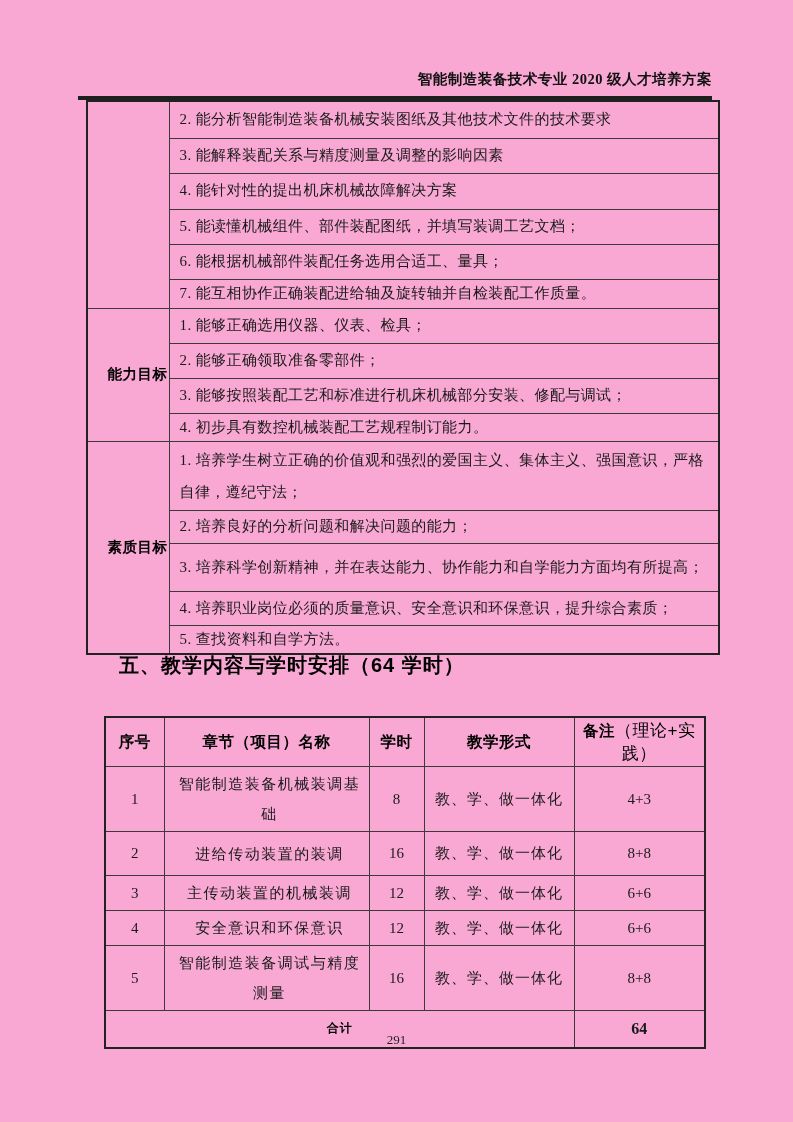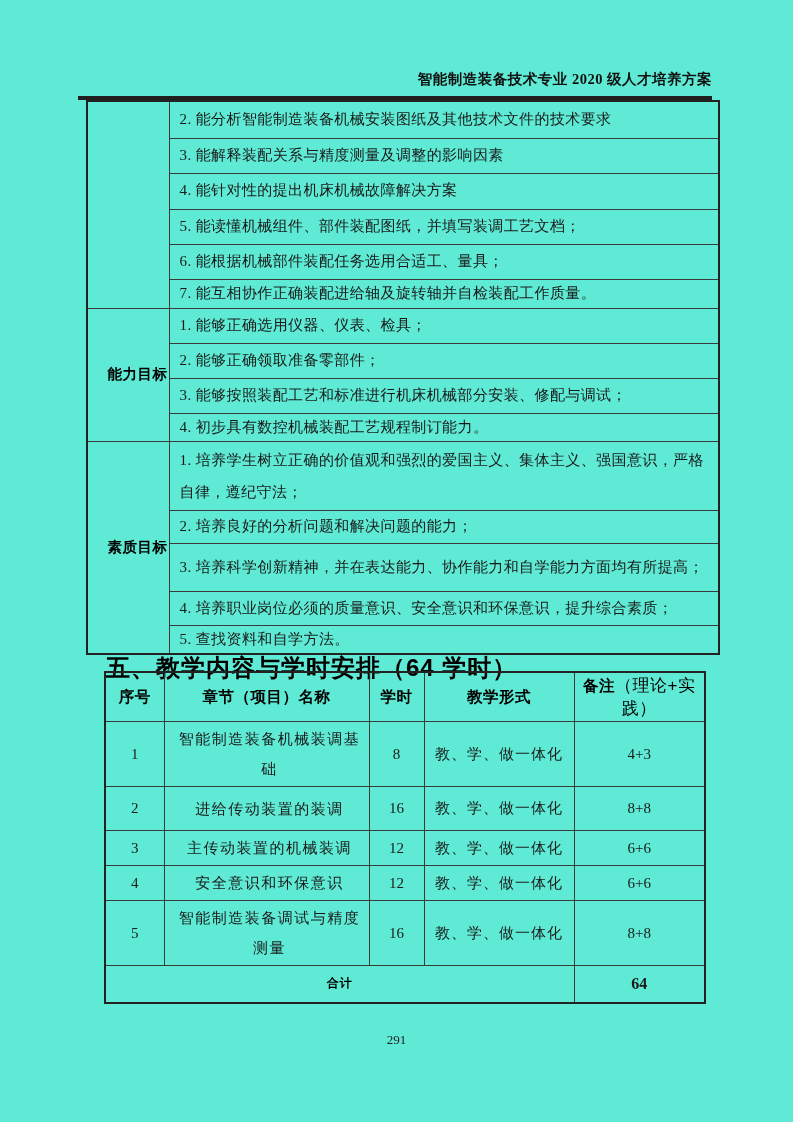--- a/index.html
+++ b/index.html
@@ -1,19 +1,19 @@
 <!DOCTYPE html>
 <html><head>
 <meta charset="utf-8">
 <style>
   html,body{margin:0;padding:0;background:#e8e8e8;}
   #page{
     position:relative;
     width:793px;height:1122px;
-    background:#5eead4;
+    background:#f9a8d4;
     font-family:"Liberation Serif","DejaVu Serif",serif;
     color:#1a1a1a;
     overflow:hidden;
   }
   
   #doc-header{
     position:absolute; top:70px; right:81px;
     font-size:14.5px; font-weight:600; letter-spacing:0.5px;
     color:#111;
   }
@@ -35,27 +35,27 @@
     font-family:"Liberation Sans","DejaVu Sans",sans-serif;
     font-weight:bold; font-size:14.5px; letter-spacing:0.5px;
     color:#000;
   }
   #goals-table td.item{
     padding:2px 8px 2px 10px; text-align:left; letter-spacing:0.4px;
   }
   #goals-table td.item.two-line{line-height:32px;}
   
   #section-heading{
-    position:absolute; left:106px; top:652px;
+    position:absolute; left:119px; top:652px;
     font-family:"Liberation Sans","DejaVu Sans",sans-serif;
-    font-weight:bold; font-size:24px; color:#000; letter-spacing:1px;
+    font-weight:bold; font-size:20px; color:#000; letter-spacing:1px;
   }
   
   #schedule-table{
-    position:absolute; left:96px; top:671px; width:600px;
+    position:absolute; left:96px; top:716px; width:600px;
     font-size:15px;
   }
   #schedule-table td{text-align:center;}
   #schedule-table .hdr{
     font-family:"Liberation Sans","DejaVu Sans",sans-serif;
     font-weight:bold; font-size:15.5px; color:#000; letter-spacing:0.5px;
   }
   #schedule-table .hdr .paren{
     font-family:Liberation Sans, sans-serif;
     font-weight:normal; font-size:17px;

